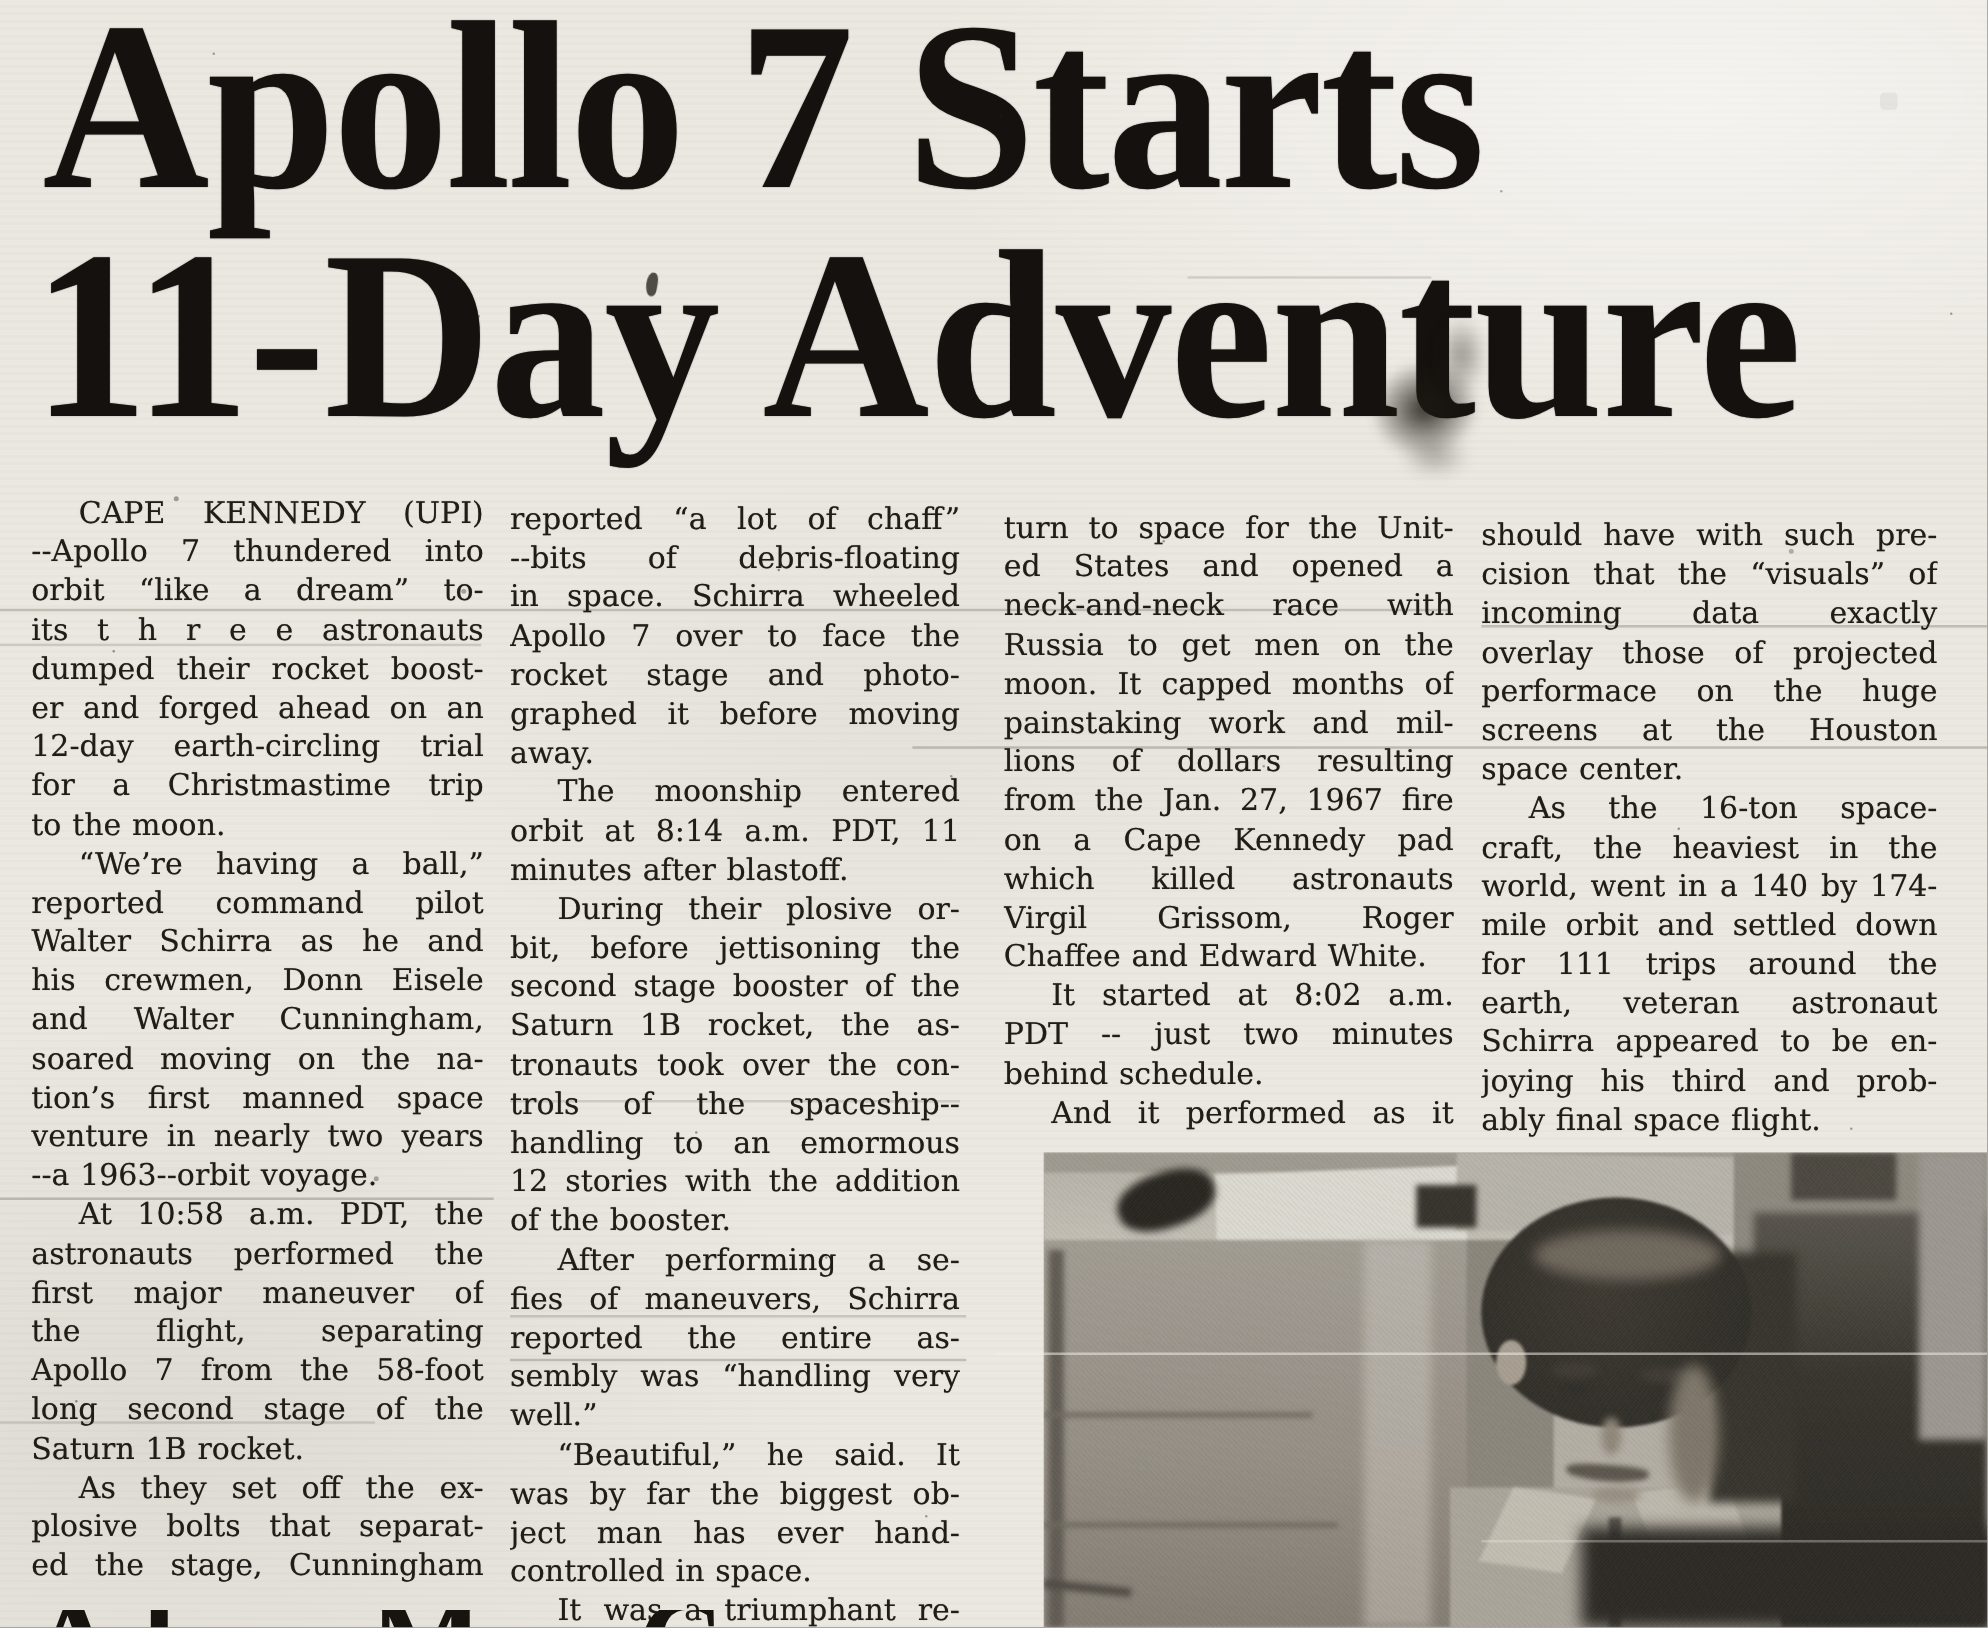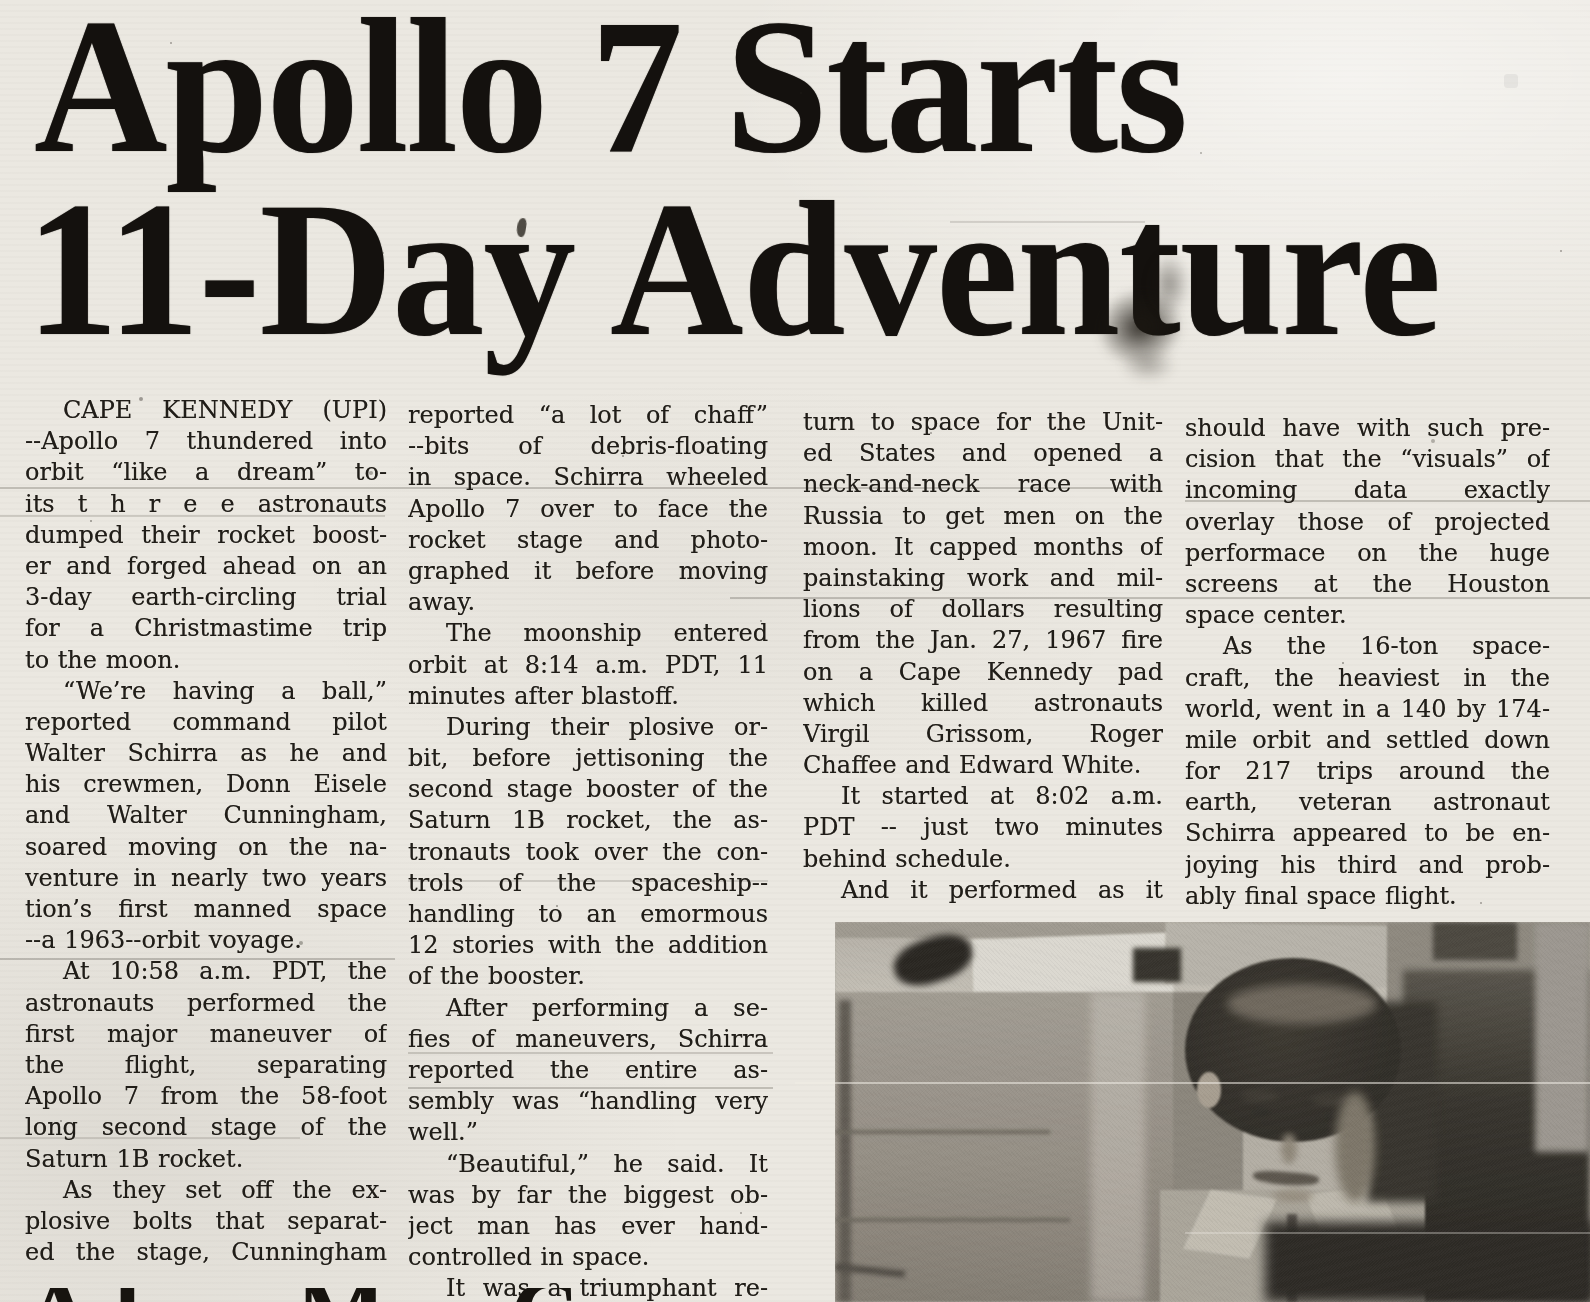--- a/index.html
+++ b/index.html
@@ -137,31 +137,31 @@
   <div class="scan" style="left:0;top:1137px;width:300px;opacity:.6;"></div>
   <div class="scan" style="left:950px;top:221px;width:195px;opacity:.6;"></div>
 
   <div class="col c1">
       <div class="ln ind">CAPE KENNEDY (UPI)</div>
       <div class="ln">--Apollo 7 thundered into</div>
       <div class="ln">orbit “like a dream” to-</div>
       <div class="ln">its t h r e e astronauts</div>
       <div class="ln">dumped their rocket boost-</div>
       <div class="ln">er and forged ahead on an</div>
-      <div class="ln">3-day earth-circling trial</div>
+      <div class="ln">12-day earth-circling trial</div>
       <div class="ln">for a Christmastime trip</div>
       <div class="ln end">to the moon.</div>
       <div class="ln ind">“We’re having a ball,”</div>
       <div class="ln">reported command pilot</div>
       <div class="ln">Walter Schirra as he and</div>
       <div class="ln">his crewmen, Donn Eisele</div>
       <div class="ln">and Walter Cunningham,</div>
       <div class="ln">soared moving on the na-</div>
+      <div class="ln">tion’s first manned space</div>
       <div class="ln">venture in nearly two years</div>
-      <div class="ln">tion’s first manned space</div>
       <div class="ln end">--a 1963--orbit voyage.</div>
       <div class="ln ind">At 10:58 a.m. PDT, the</div>
       <div class="ln">astronauts performed the</div>
       <div class="ln">first major maneuver of</div>
       <div class="ln">the flight, separating</div>
       <div class="ln">Apollo 7 from the 58-foot</div>
       <div class="ln">long second stage of the</div>
       <div class="ln end">Saturn 1B rocket.</div>
       <div class="ln ind">As they set off the ex-</div>
       <div class="ln">plosive bolts that separat-</div>
@@ -221,21 +221,21 @@
       <div class="ln">cision that the “visuals” of</div>
       <div class="ln">incoming data exactly</div>
       <div class="ln">overlay those of projected</div>
       <div class="ln">performace on the huge</div>
       <div class="ln">screens at the Houston</div>
       <div class="ln end">space center.</div>
       <div class="ln ind">As the 16-ton space-</div>
       <div class="ln">craft, the heaviest in the</div>
       <div class="ln">world, went in a 140 by 174-</div>
       <div class="ln">mile orbit and settled down</div>
-      <div class="ln">for 217 trips around the</div>
+      <div class="ln">for 111 trips around the</div>
       <div class="ln">earth, veteran astronaut</div>
       <div class="ln">Schirra appeared to be en-</div>
       <div class="ln">joying his third and prob-</div>
       <div class="ln end">ably final space flight.</div>
     </div>
 
   <div class="photo">
     <div class="art">
       <div class="ph topband"></div>
       <div class="ph topedge"></div>

